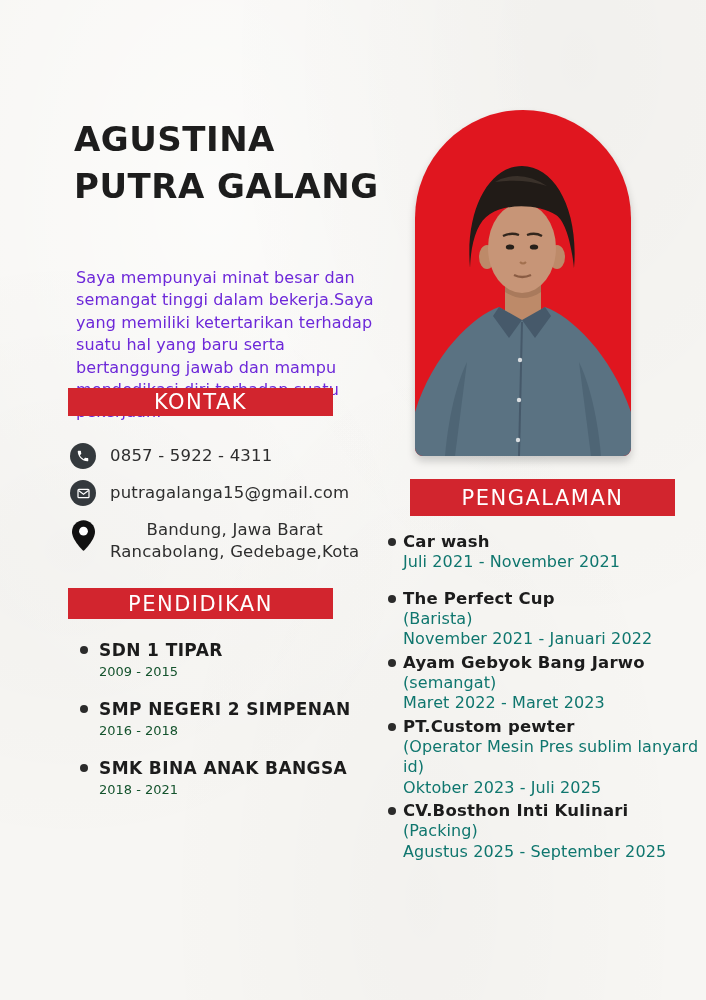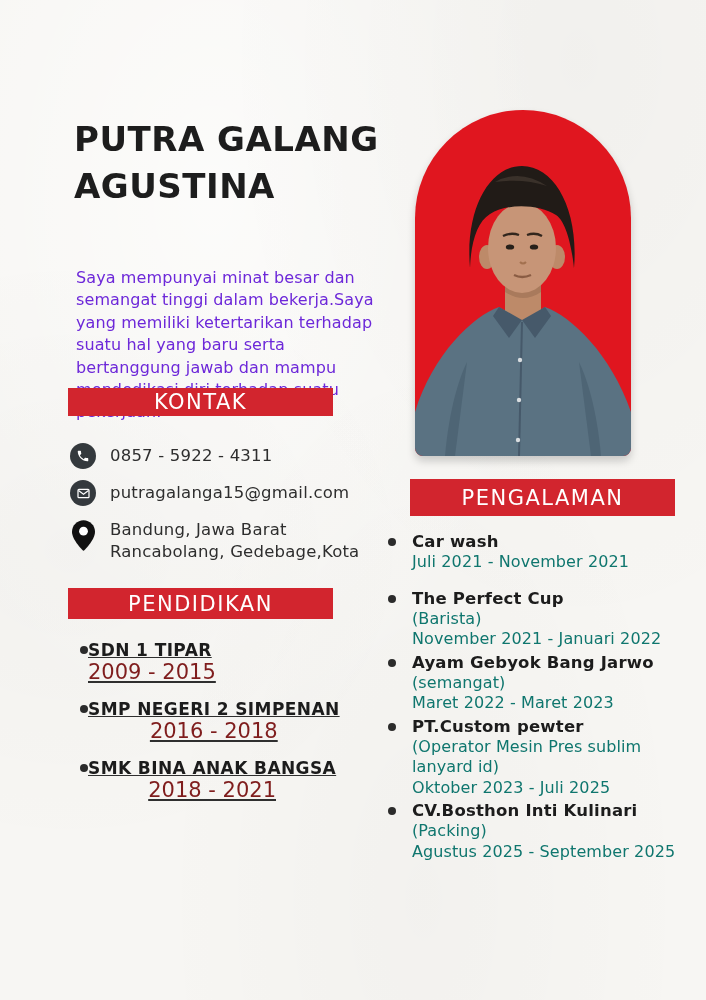--- a/index.html
+++ b/index.html
@@ -27,57 +27,57 @@
   }
   .banner{
     position:absolute;background:#d2252e;color:#fff;
     display:flex;align-items:center;justify-content:center;
     font-size:21px;font-weight:500;letter-spacing:1.5px;
   }
   .banner.kontak{left:68px;top:388px;width:265px;height:28px;}
   .banner.pendidikan{left:68px;top:588px;width:265px;height:31px;}
   .banner.pengalaman{left:386px;top:479px;width:265px;height:37px;margin-left:24px;}
 
-  .contact{position:absolute;left:70px;top:443px;width:300px;}
+  .contact{position:absolute;left:70px;top:443px;width:300px;text-align:center;}
   .contact-row{display:flex;align-items:center;gap:14px;margin-bottom:11px;min-height:26px;}
   .contact-row.location{align-items:flex-start;margin-top:13px;}
   .icon-circle{
     flex:0 0 26px;width:26px;height:26px;border-radius:50%;background:#34393d;
     display:flex;align-items:center;justify-content:center;
   }
   .pin-wrap{flex:0 0 26px;display:flex;justify-content:center;padding-top:1px;}
   .contact-text{font-size:16.5px;color:#2e2e2e;letter-spacing:.2px;line-height:22px;}
 
   .edu{position:absolute;left:80px;top:640px;width:300px;}
-  .edu-item{display:flex;margin-bottom:15px;text-decoration:underline;}
+  .edu-item{display:flex;gap:11px;margin-bottom:15px;}
   .bullet{flex:0 0 8px;width:8px;height:8px;border-radius:50%;background:#2b2b2b;margin-top:6px;}
   .edu-school{font-size:17px;font-weight:700;color:#1c1c1c;letter-spacing:.4px;line-height:20px;}
-  .edu-period{font-size:21px;color:#7f1d1d;line-height:24px;text-align:center;}
+  .edu-period{font-size:13px;color:#14532d;line-height:24px;}
 
   
   .photo-frame{
     position:absolute;left:415px;top:110px;width:216px;height:346px;
     background:#e0161f;border-radius:108px 108px 8px 8px;
     box-shadow:0 5px 9px rgba(0,0,0,0.18);overflow:hidden;
   }
   .xp{position:absolute;left:388px;top:532px;width:312px;}
-  .xp-item{display:flex;gap:16px;margin-bottom:3px;}
+  .xp-item{display:flex;gap:7px;margin-bottom:3px;}
   .xp-item.first{margin-bottom:16px;}
   .xp-bullet{flex:0 0 8px;width:8px;height:8px;border-radius:50%;background:#2b2b2b;margin-top:6px;}
   .xp-name{font-size:16.5px;font-weight:700;color:#1c1c1c;line-height:20px;letter-spacing:.2px;}
   .xp-sub{font-size:16px;color:#0f766e;line-height:20.5px;letter-spacing:.1px;}
 </style>
 </head>
 <body>
 
 <div class="page">
 
   <div class="name">
+    <div>AGUSTINA</div>
     <div>PUTRA GALANG</div>
-    <div>AGUSTINA</div>
   </div>
 
   <div class="summary">Saya mempunyai minat besar dan semangat tinggi dalam bekerja.Saya yang memiliki ketertarikan terhadap suatu hal yang baru serta bertanggung jawab dan mampu mendedikasi diri terhadap suatu pekerjaan.</div>
 
   <div class="banner kontak">
     <span>KONTAK</span>
   </div>
 
   <div class="contact">
     <div class="contact-row">

